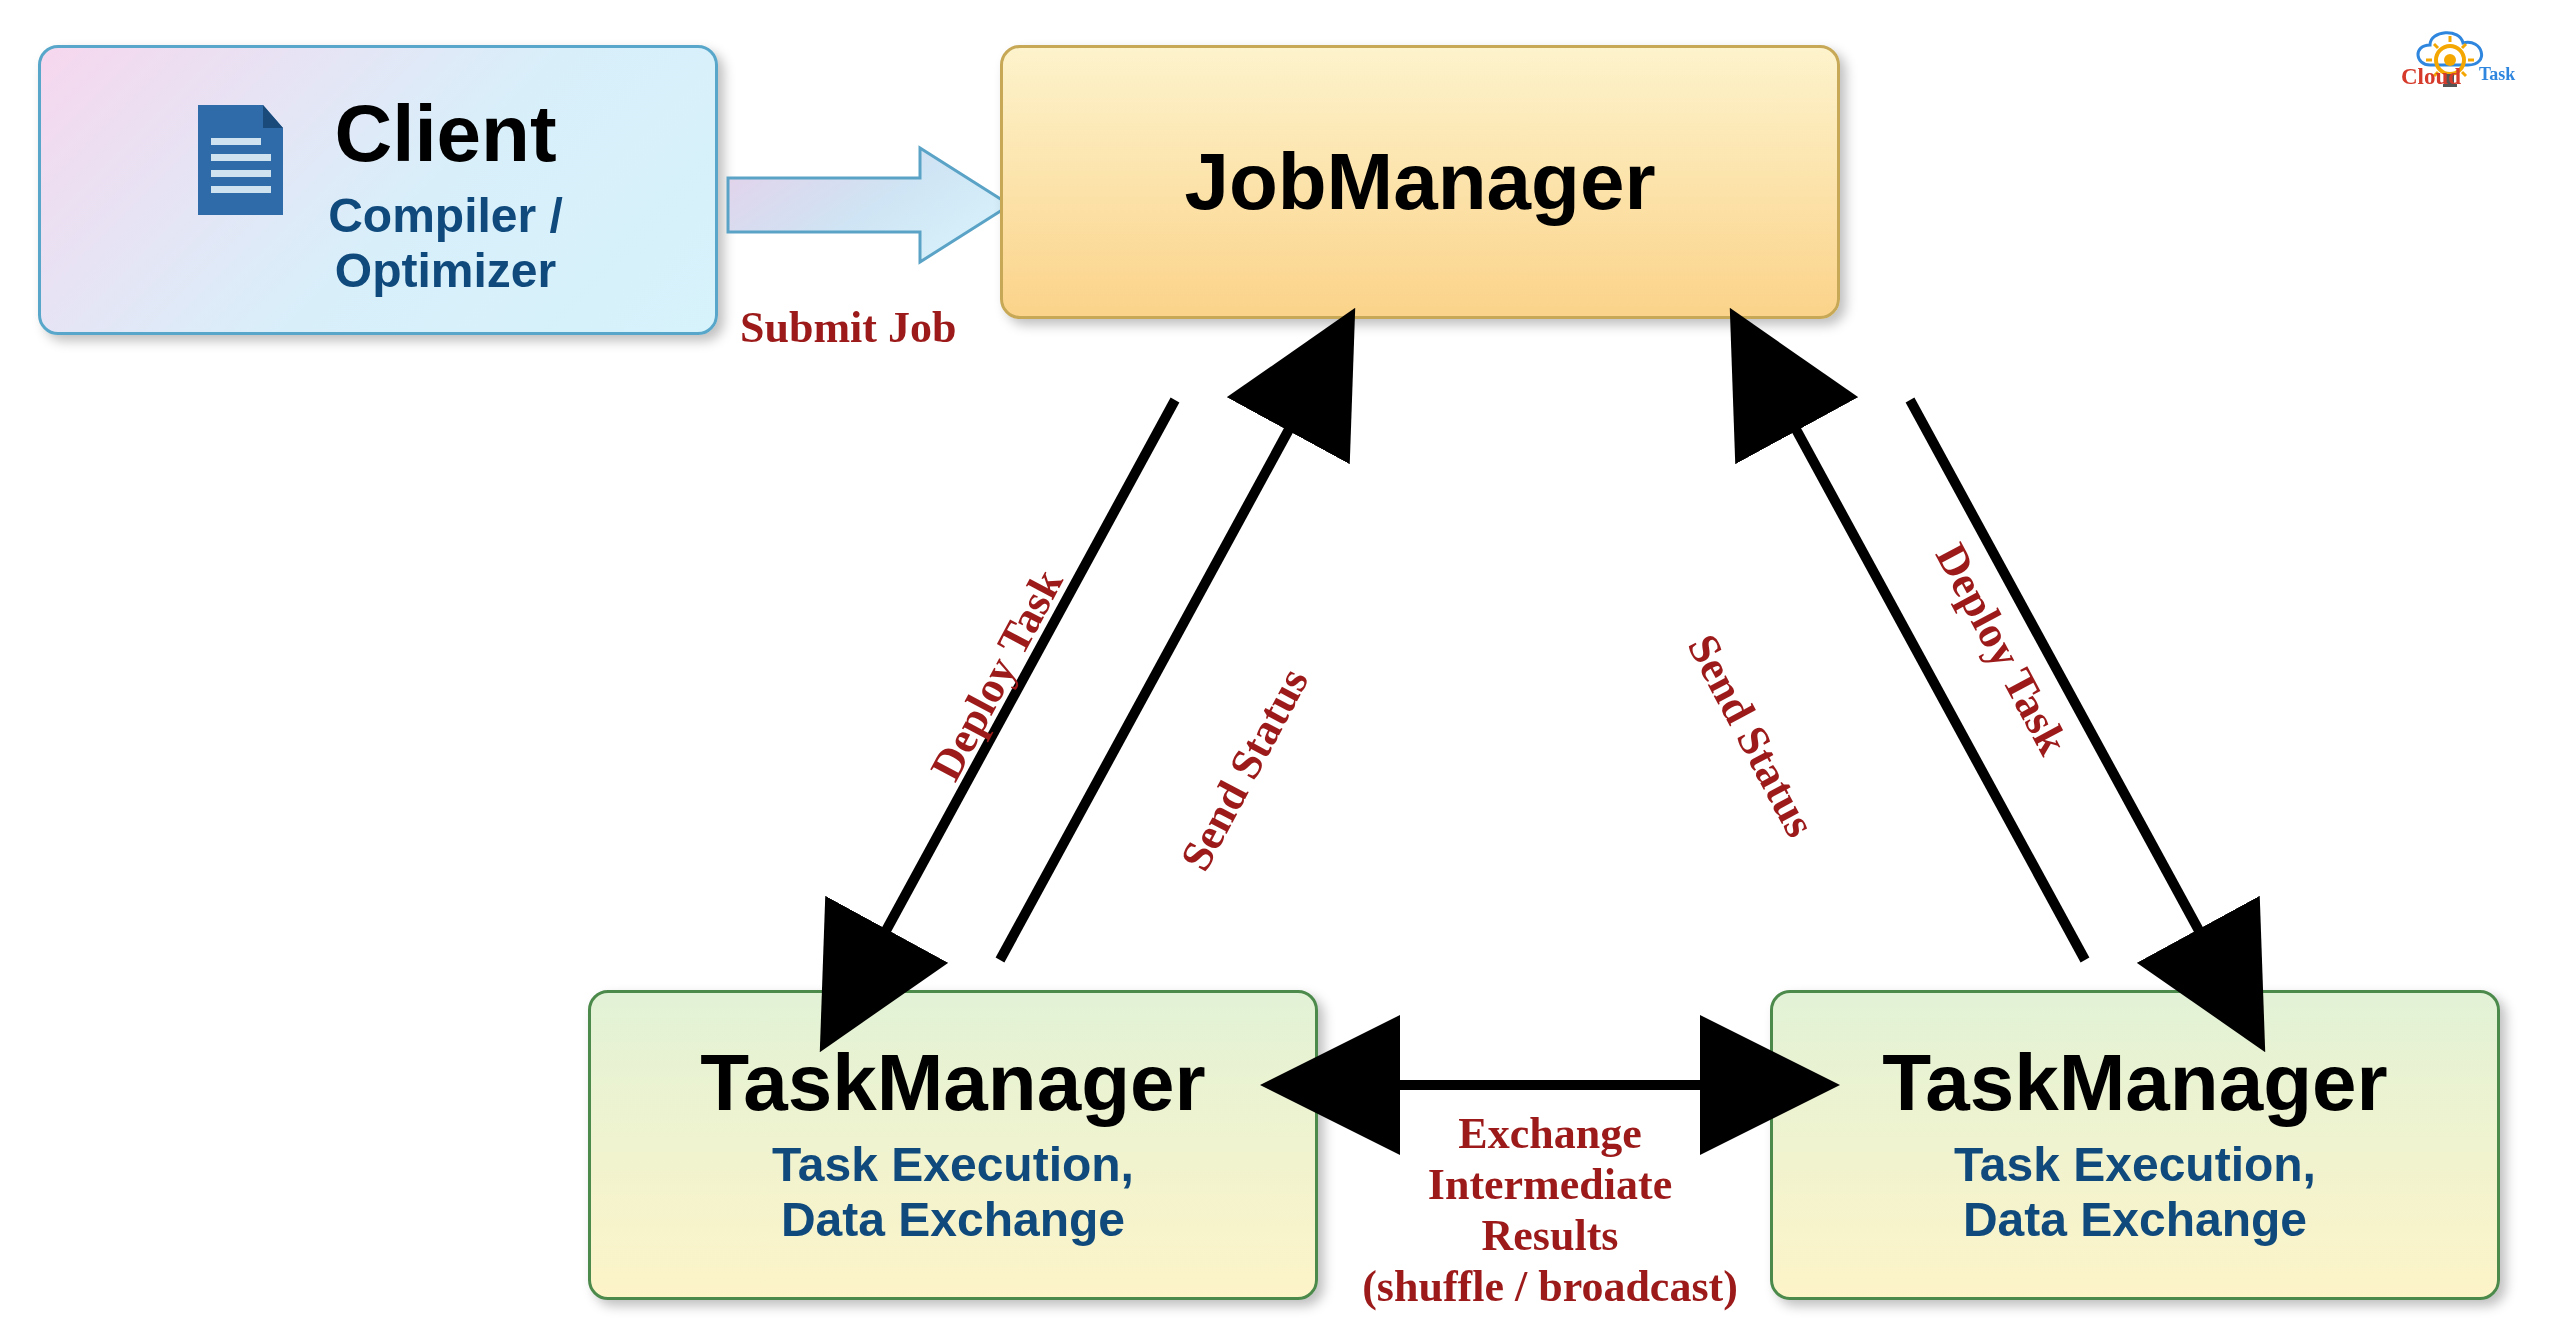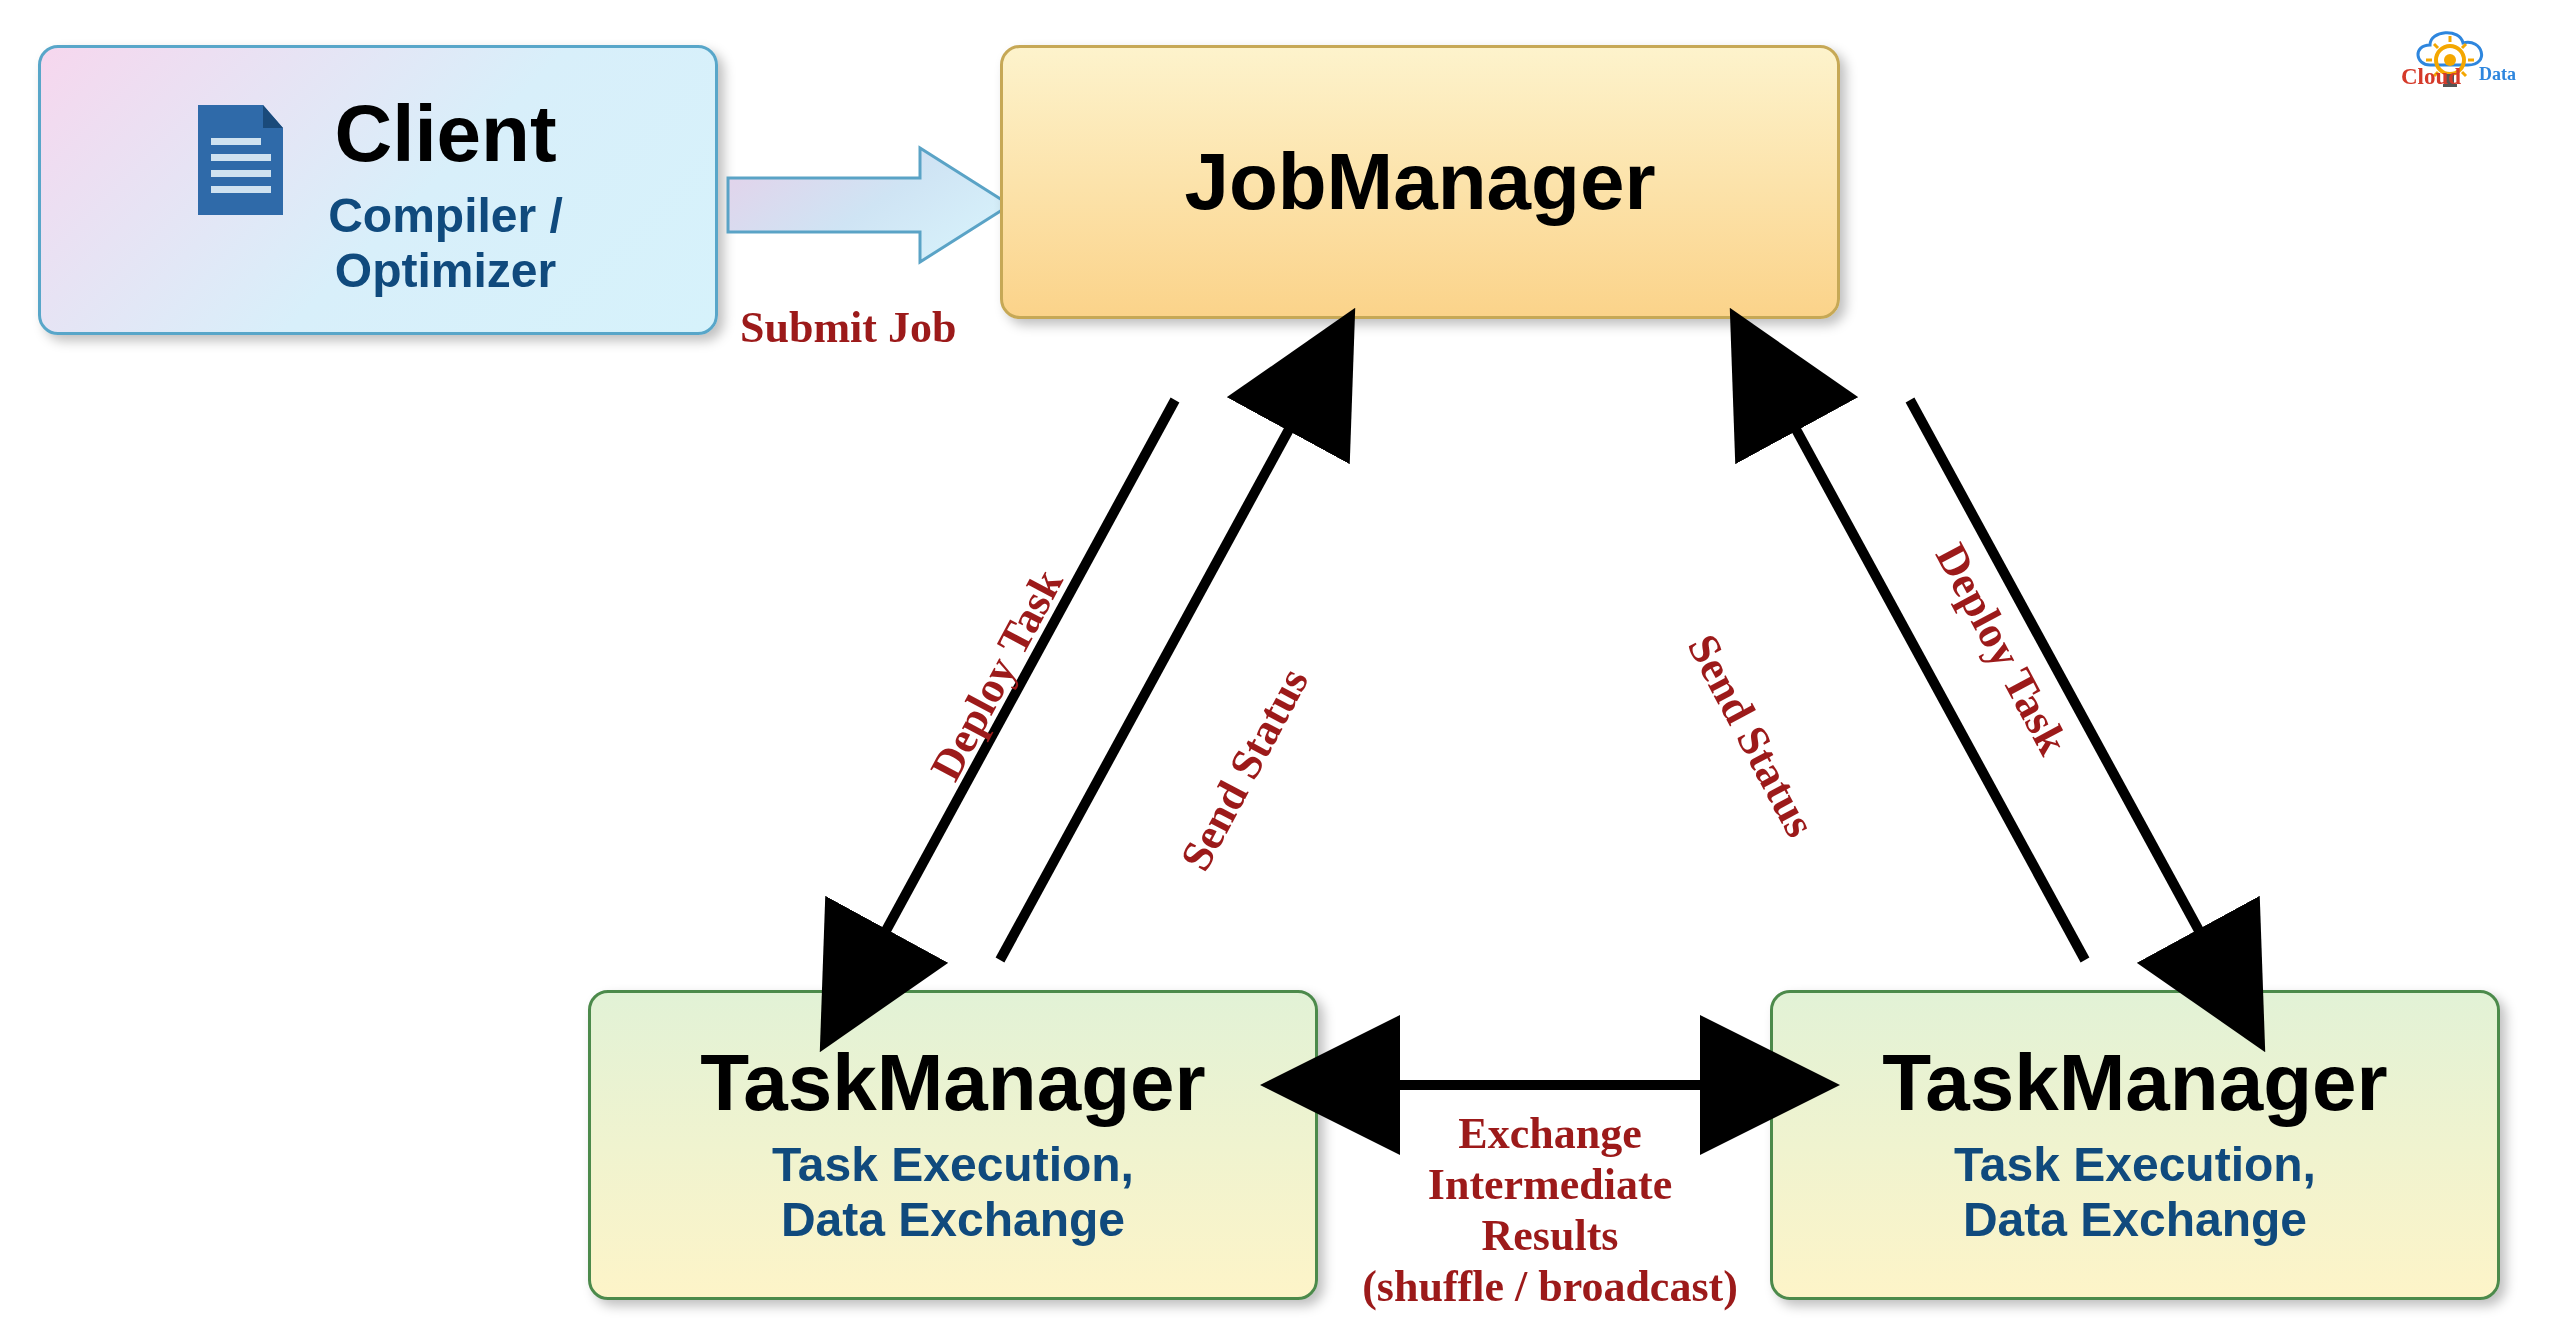--- a/index.html
+++ b/index.html
@@ -43,21 +43,21 @@
         <line x1="63" y1="50" x2="69" y2="50"></line>
       <line x1="33" y1="38" x2="29" y2="34"></line>
         <line x1="57" y1="62" x2="61" y2="66"></line>
       <line x1="33" y1="62" x2="29" y2="66"></line>
         <line x1="57" y1="38" x2="61" y2="34"></line>
     </g>
     <rect x="41" y="64" width="8" height="10" fill="#555"></rect>
     <rect x="38" y="74" width="14" height="3" fill="#555"></rect>
   </svg>
   <div style="position:absolute;top:54px;left:-4px;font-family:'Times New Roman',serif;font-weight:700;font-size:23px;color:#d53a2a">Cloud</div>
-  <div style="position:absolute;top:54px;left:74px;font-family:'Times New Roman',serif;font-weight:700;font-size:18px;color:#2e86de">Data</div>
+  <div style="position:absolute;top:54px;left:74px;font-family:'Times New Roman',serif;font-weight:700;font-size:18px;color:#2e86de">Task</div>
 </div>
 
 <div id="client-box" class="box">
   <div id="client-inner">
     <div id="doc-icon">
       <svg viewBox="0 0 95 120" width="95" height="120">
         <path d="M5 5 H70 L90 28 V115 H5 Z" fill="#2f6aa9"></path>
         <path d="M70 5 L70 28 L90 28 Z" fill="#1a4a7a"></path>
         <rect x="18" y="38" width="50" height="7" fill="#cfe2f0"></rect>
         <rect x="18" y="54" width="60" height="7" fill="#cfe2f0"></rect>

